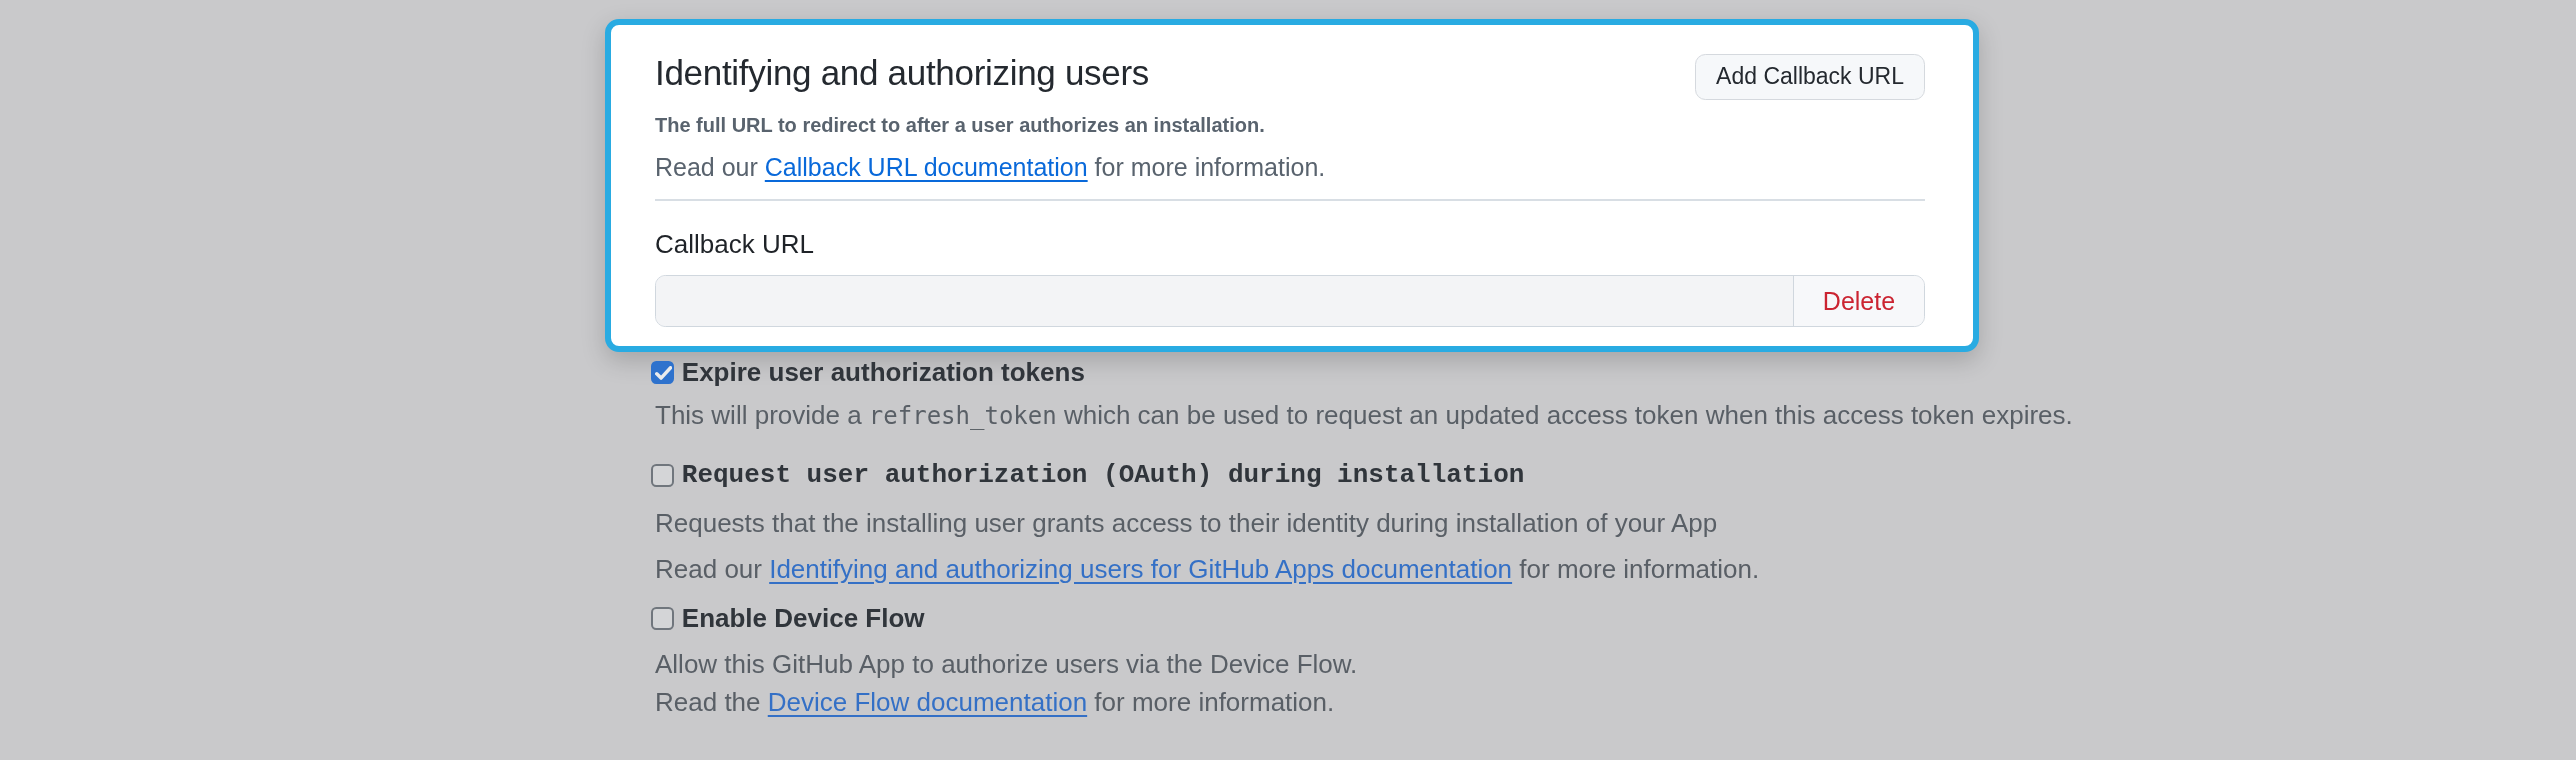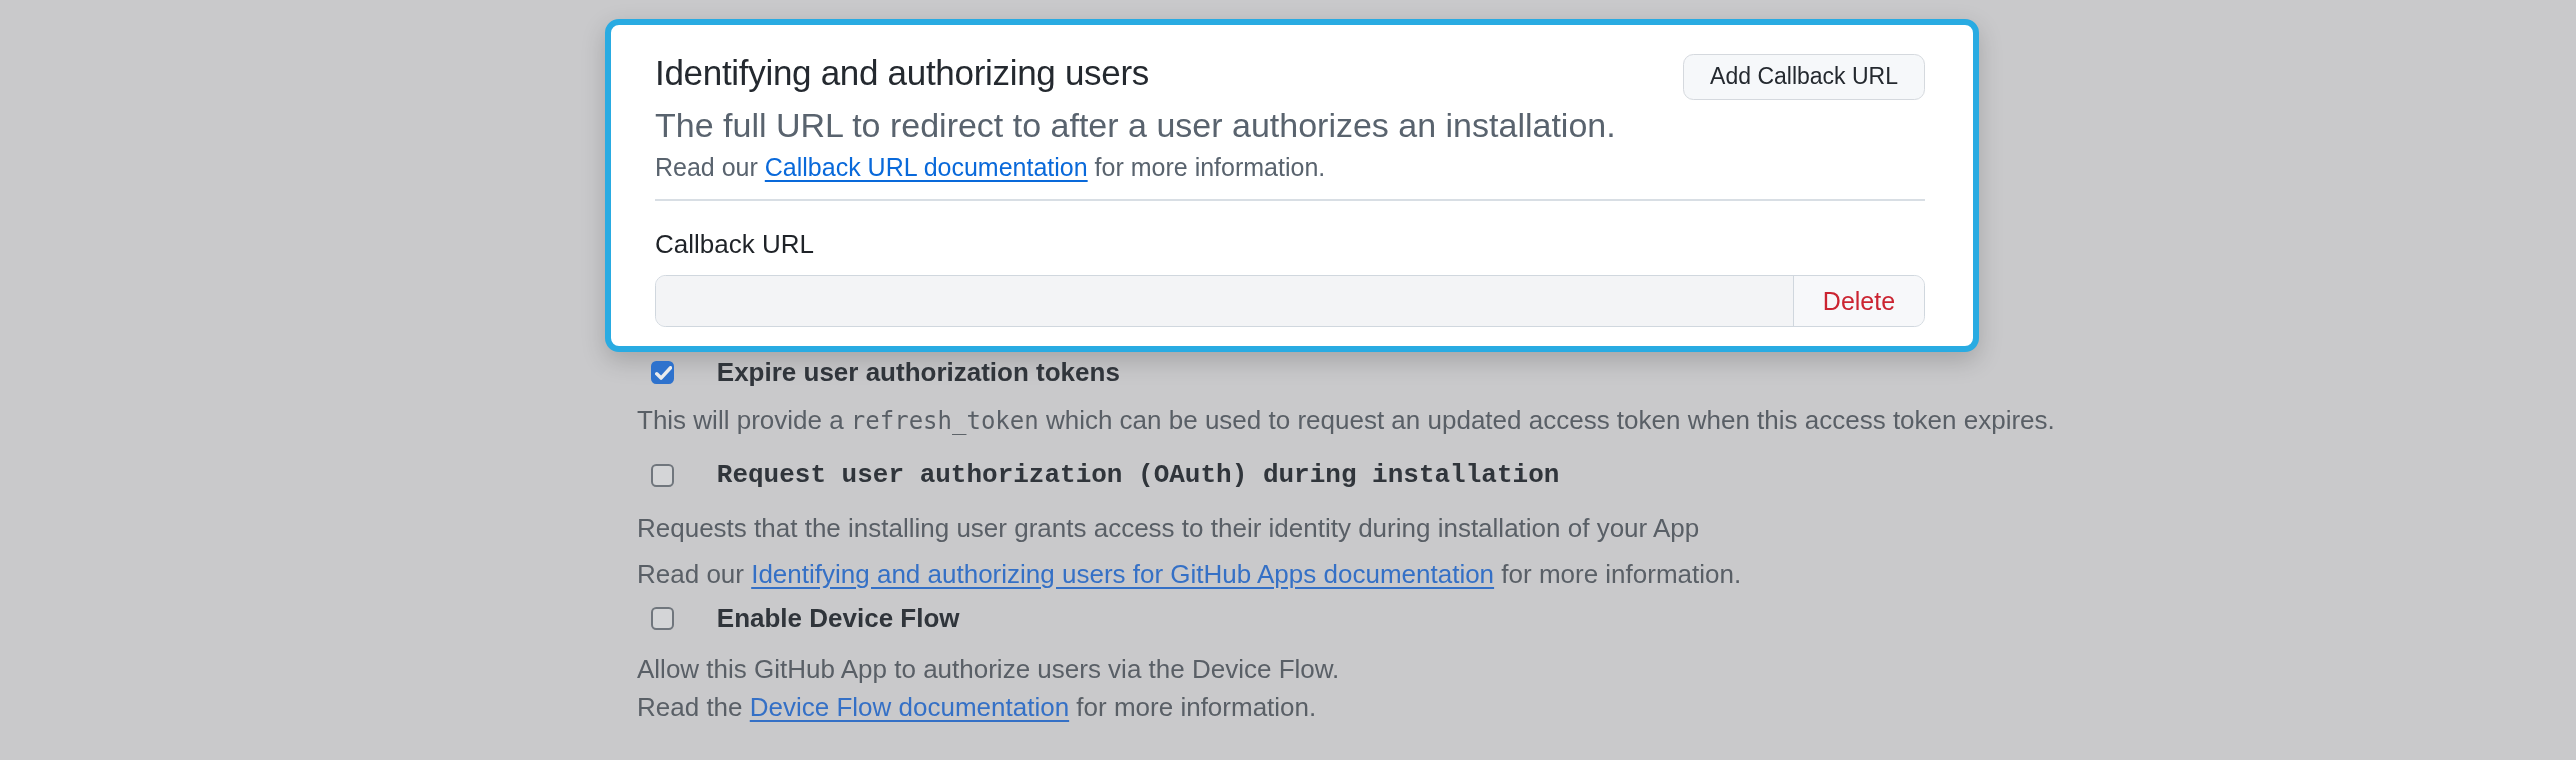--- a/index.html
+++ b/index.html
@@ -11,28 +11,28 @@
   .card {
     position:absolute; left:605px; top:19px; width:1374px; height:333px;
     background:#ffffff; border:6px solid #29abe2; border-radius:14px;
     box-shadow:0 8.6px 24px rgba(0,0,0,0.18);
   }
   .card-title {
     position:absolute; left:44px; top:24px;
     font-size:35px; font-weight:400; letter-spacing:-0.3px; color:#24292f; line-height:48px;
   }
   .add-cb-btn {
-    position:absolute; right:48px; top:28.5px; height:46px; padding:0 26px;
+    position:absolute; right:48px; top:28.5px; height:46px; padding:0 20px;
     background:#f6f8fa; border:1.7px solid #d5d9de; border-radius:10.4px;
     font-family:inherit; font-size:23px; font-weight:500; color:#24292f;
     display:flex; align-items:center; cursor:pointer;
   }
   .card-lede {
     position:absolute; left:44px; top:84px;
-    font-size:34px; color:#59636e; line-height:33px;
+    font-size:20px; color:#59636e; line-height:33px;font-weight:bold;
   }
   .card-read {
     position:absolute; left:44px; top:126px;
     font-size:25px; color:#59636e; line-height:33px;
   }
   .card-read a, .dim-read a { text-decoration:underline; text-underline-offset:4.3px; cursor:pointer; }
   .card-read a { color:#0969da; }
   .card-hr {
     position:absolute; left:44px; right:48px; top:174px; height:1.7px;
     background:#d8dee4; border:none;
@@ -49,31 +49,31 @@
   .cb-input {
     flex:1 1 auto; border:none; outline:none; background:#f3f4f6;
     font-family:inherit; font-size:24px; color:#1f2328; padding:0 17.3px;
   }
   .delete-btn {
     flex:0 0 131px; border:none; border-left:1.7px solid #d0d7de; background:#f7f8fa;
     font-family:inherit; font-size:25px; font-weight:500; color:#cb2431; cursor:pointer;
   }
 
   
-  .opt-head { position:absolute; left:651px; display:flex; align-items:center; height:29px;gap:35px; }
+  .opt-head { position:absolute; left:651px; display:flex; align-items:center; height:29px; }
   .checkbox {
     width:23px; height:23px; border-radius:5.2px; margin-right:7.8px; flex:0 0 23px;
     border:2.6px solid #70767d; background:#d4d5d7; position:relative; cursor:pointer;
   }
   .checkbox[data-checked="true"] { background:#2e72cd; border-color:#2e72cd; }
   .checkbox .check { display:none; position:absolute; left:1.7px; top:2.6px; }
   .checkbox[data-checked="true"] .check { display:block; }
   .opt-label { font-size:26px; font-weight:700; color:#30353b; line-height:29px; }
   .dim-text, .dim-read {
-    position:absolute; left:637px; font-size:26px; color:#595f66; line-height:43px;
+    position:absolute; left:655px; font-size:26px; color:#595f66; line-height:33px;
   }
   .dim-text code {
     font-family:"DejaVu Sans Mono","Liberation Mono",monospace;
     font-size:24px; color:#595f66;
   }
   .dim-read a { color:#3470c6; }
   .t-head1 { top:358px; } .t-desc1 { top:399px; }
   .t-head2 { top:461px;font-family:Liberation Mono, monospace; } .t-desc2 { top:507px; } .t-read2 { top:553px; }
   .t-head3 { top:604px; } .t-desc3 { top:648px; } .t-read3 { top:686px; }
 </style>

